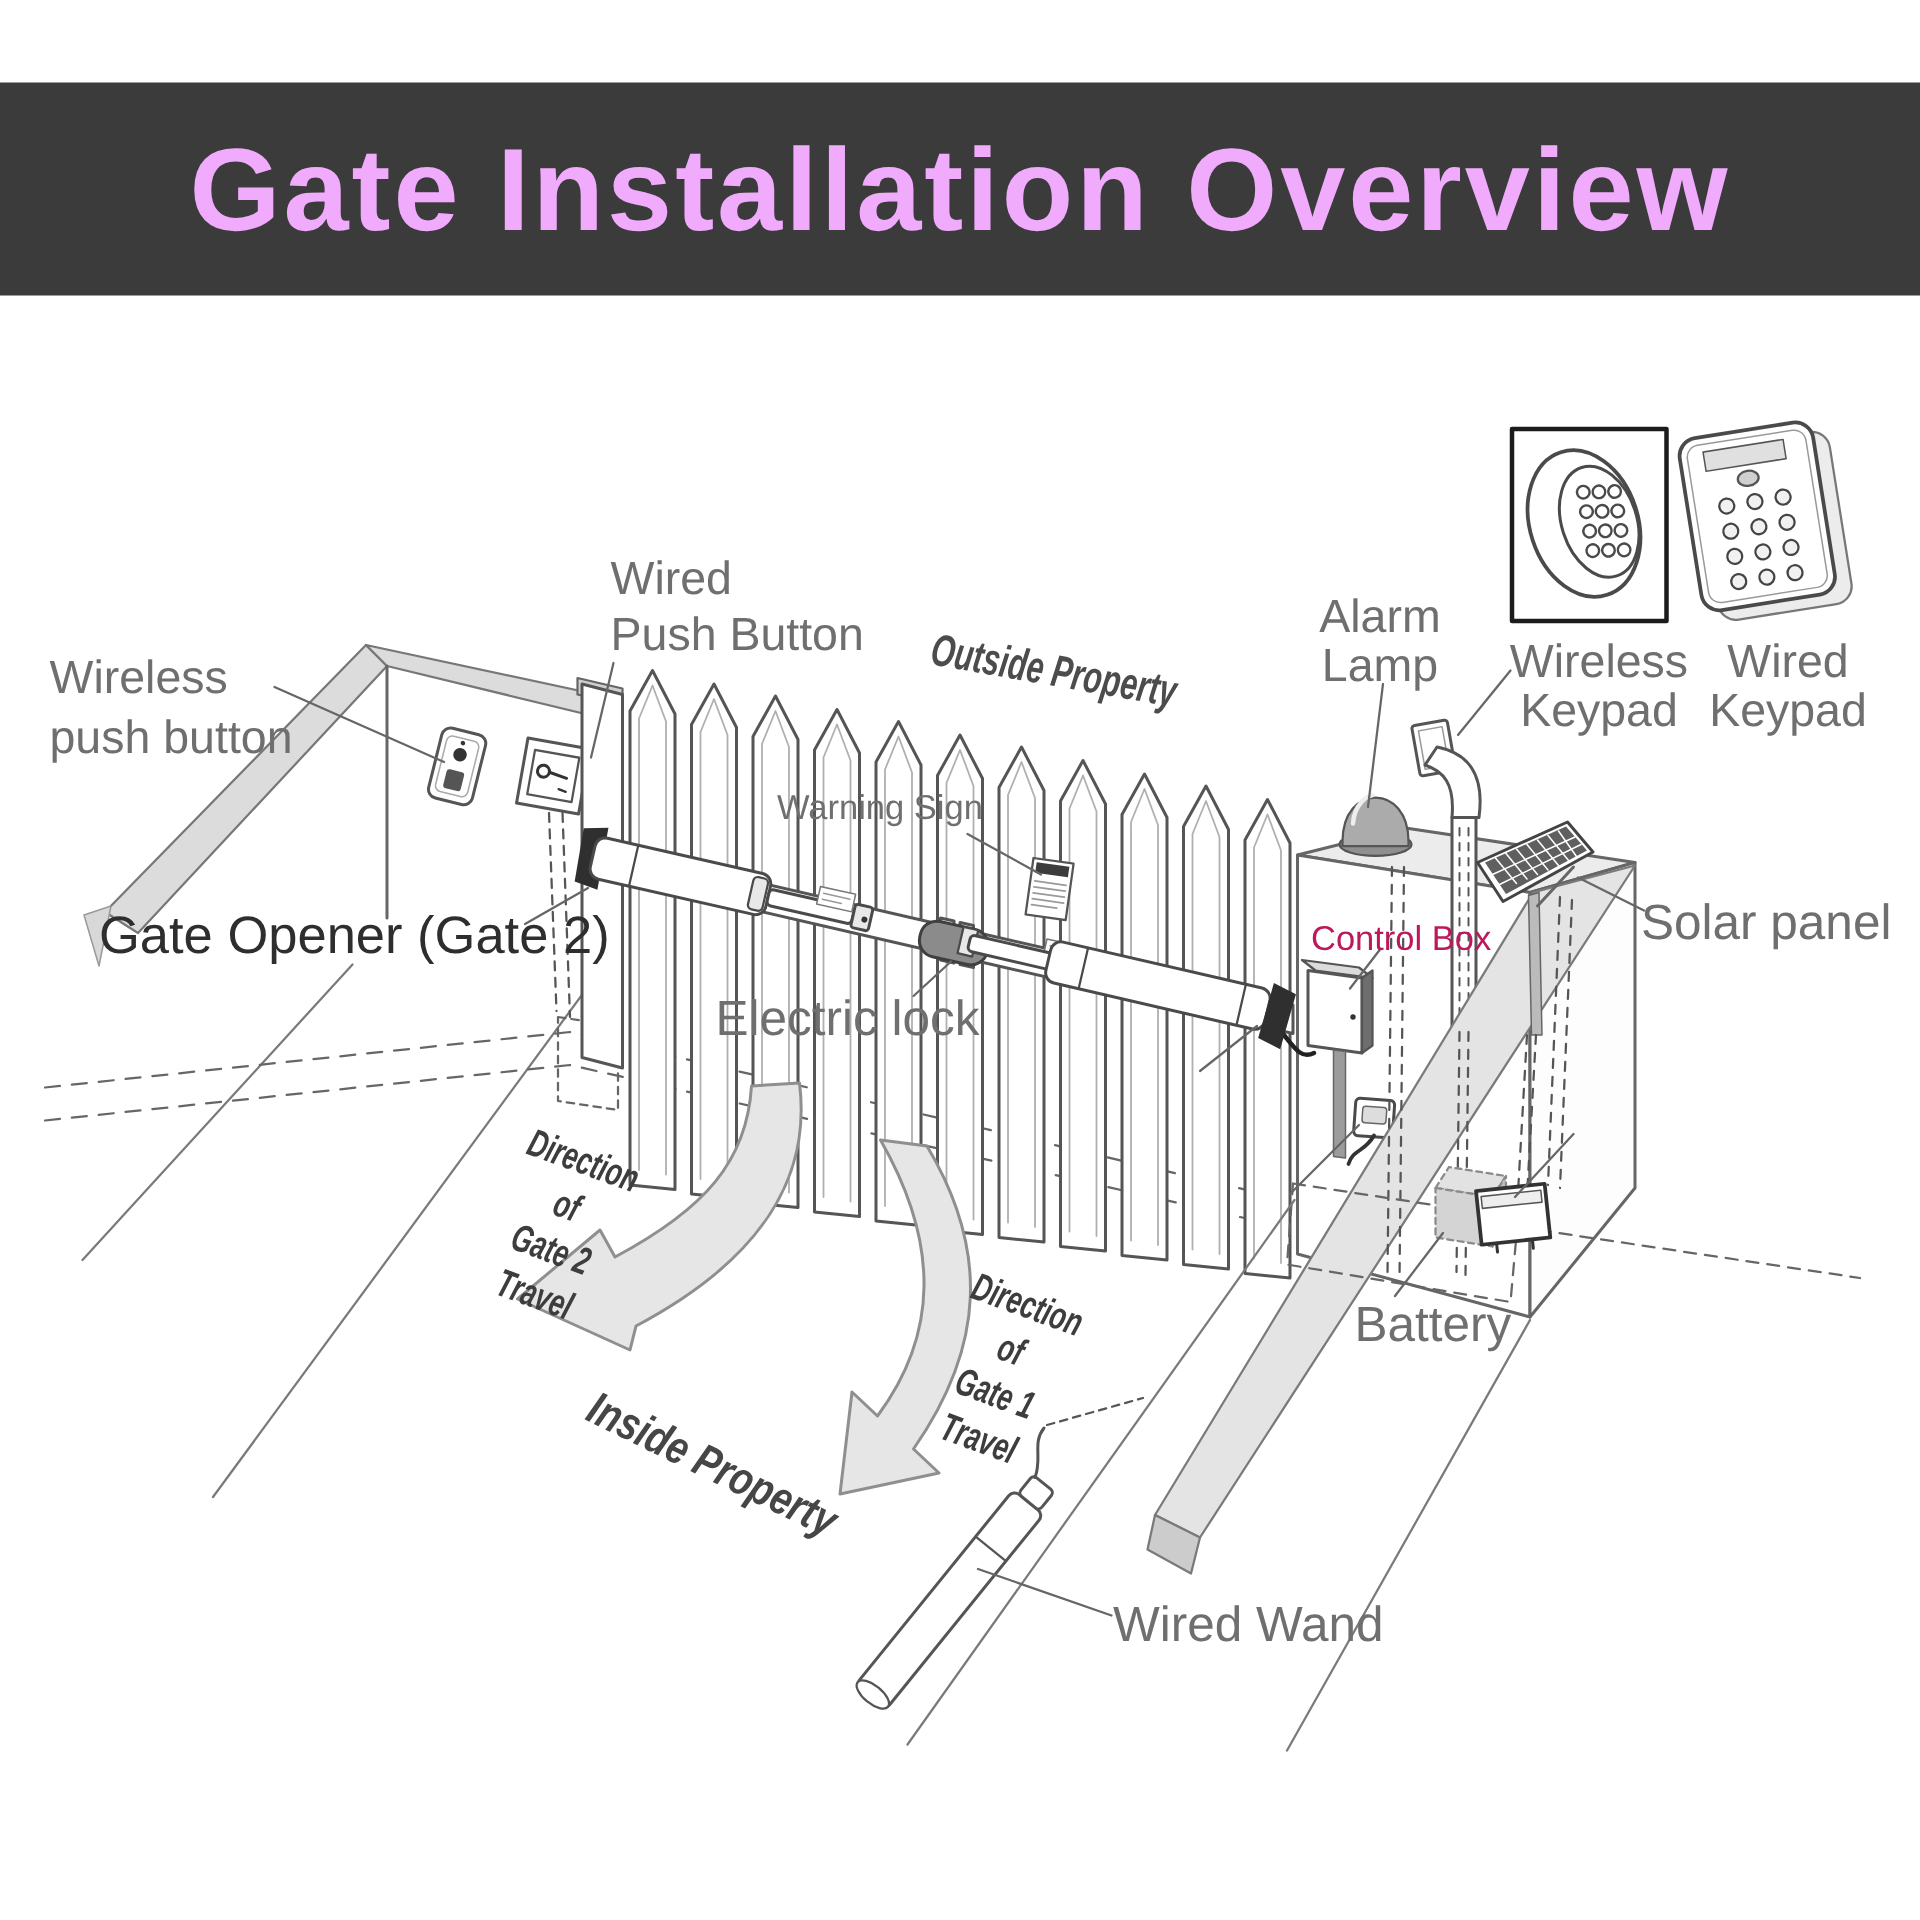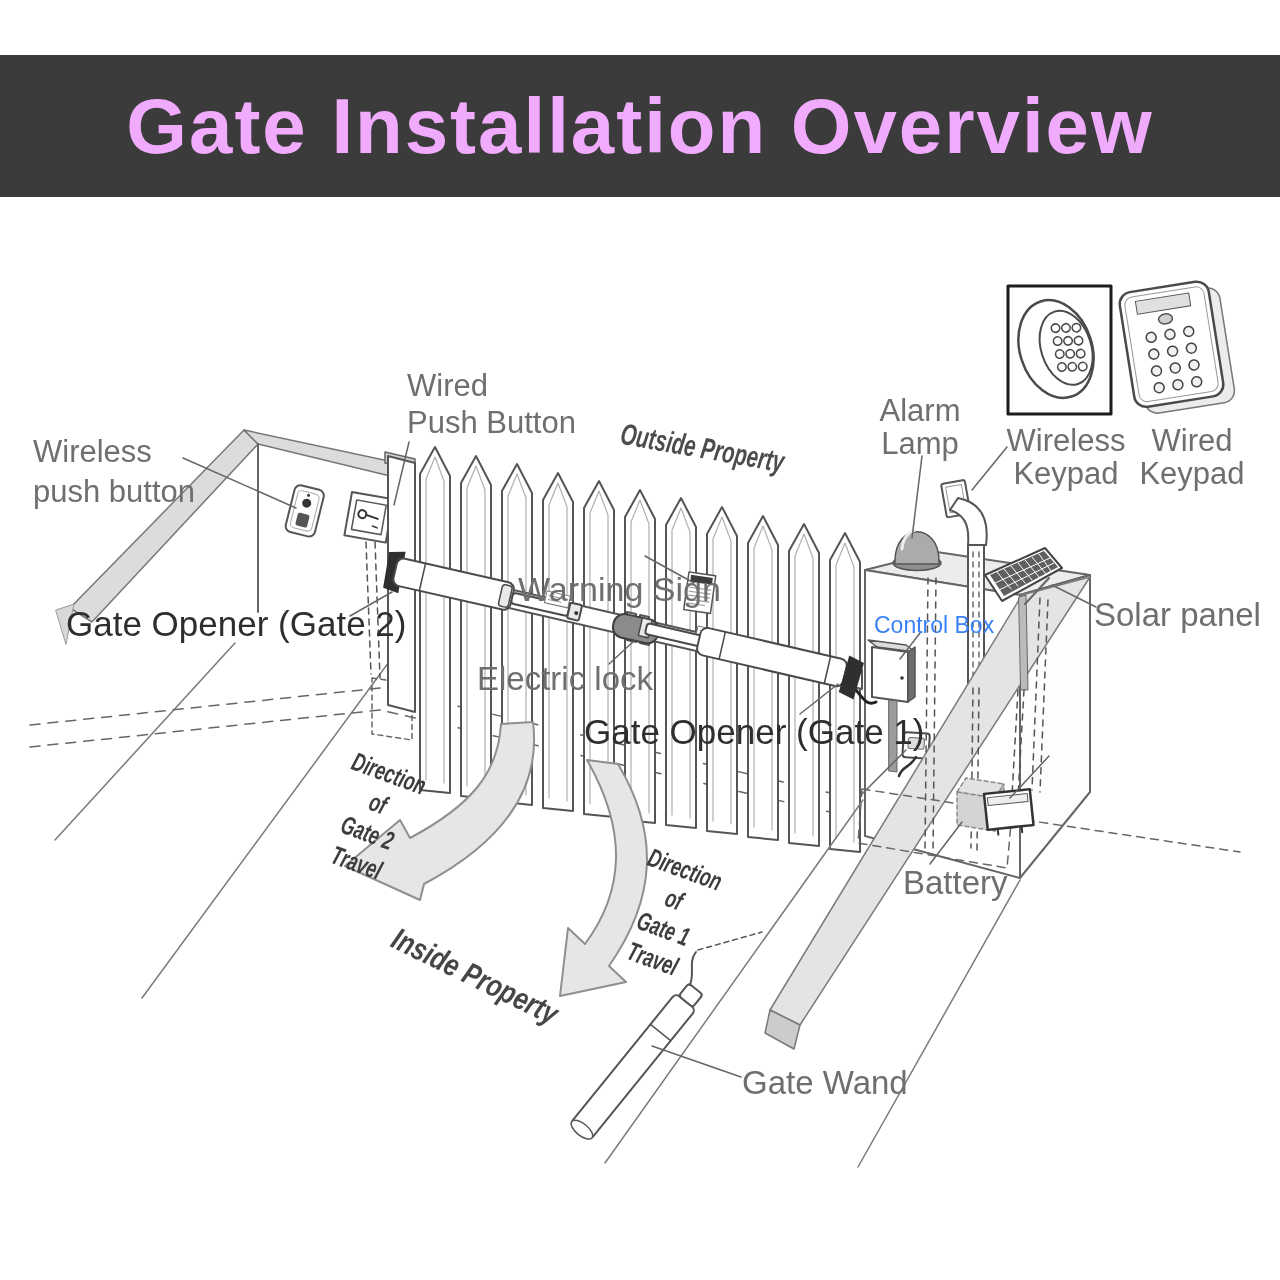--- a/index.html
+++ b/index.html
@@ -329,33 +329,32 @@
 
   <div class="header-bar">
     <h1>Gate Installation Overview</h1>
   </div>
 
   <div class="lbl" style="left:33px;top:432px;">Wireless
 push button</div>
   <div class="lbl" style="left:407px;top:368px;line-height:1.18;">Wired
 Push Button</div>
   <div class="lbl slant" style="left:624px;top:416px;font-size:30px;transform:rotate(10deg) scaleX(0.68);color:#4c4c4c;">Outside Property</div>
-  <div class="lbl" style="left:518px;top:524px;font-size:34px;margin-top:44px;">Warning Sign</div>
+  <div class="lbl" style="left:518px;top:524px;font-size:23px;">Warning Sign</div>
   <div class="lbl dark" style="left:66px;top:602px;font-size:35px;">Gate Opener (Gate 2)</div>
   <div class="lbl" style="left:462px;top:658px;font-size:33px;padding-left:15px;">Electric lock</div>
-  <div class="lbl dark" style="left:584px;top:710px;font-size:35px;">Gate Opener (Gate 1)</div>
   <div class="lbl center tight" style="left:872px;top:394px;width:96px;">Alarm
 Lamp</div>
   <div class="lbl center tight" style="left:1006px;top:424px;width:120px;">Wireless
 Keypad</div>
   <div class="lbl center tight" style="left:1137px;top:424px;width:110px;">Wired
 Keypad</div>
   <div class="lbl" style="left:1094px;top:594px;font-size:33px;text-align:center;">Solar panel</div>
-  <div class="lbl" style="left:874px;top:611px;font-size:23px;color:#3b82f6;">Control Box</div>
+  <div class="lbl" style="left:874px;top:611px;font-size:23px;color:#be185d;">Control Box</div>
   <div class="lbl" style="left:903px;top:862px;font-size:33px;">Battery</div>
   <div class="lbl slant center" style="left:352px;top:744px;width:132px;font-size:26px;transform:rotate(20deg) scaleX(0.68);">Direction of
 Gate 2 Travel</div>
   <div class="lbl slant center" style="left:648px;top:840px;width:132px;font-size:26px;transform:rotate(20deg) scaleX(0.68);">Direction of
 Gate 1 Travel</div>
   <div class="lbl slant" style="left:402px;top:920px;font-size:31px;transform:rotate(26deg) scaleX(0.8);color:#464646;">Inside Property</div>
-  <div class="lbl" style="left:742px;top:1062px;font-size:33px;">Gate Wand</div>
+  <div class="lbl" style="left:742px;top:1062px;font-size:33px;">Wired Wand</div>
 
 </div>
 
 </body></html>

